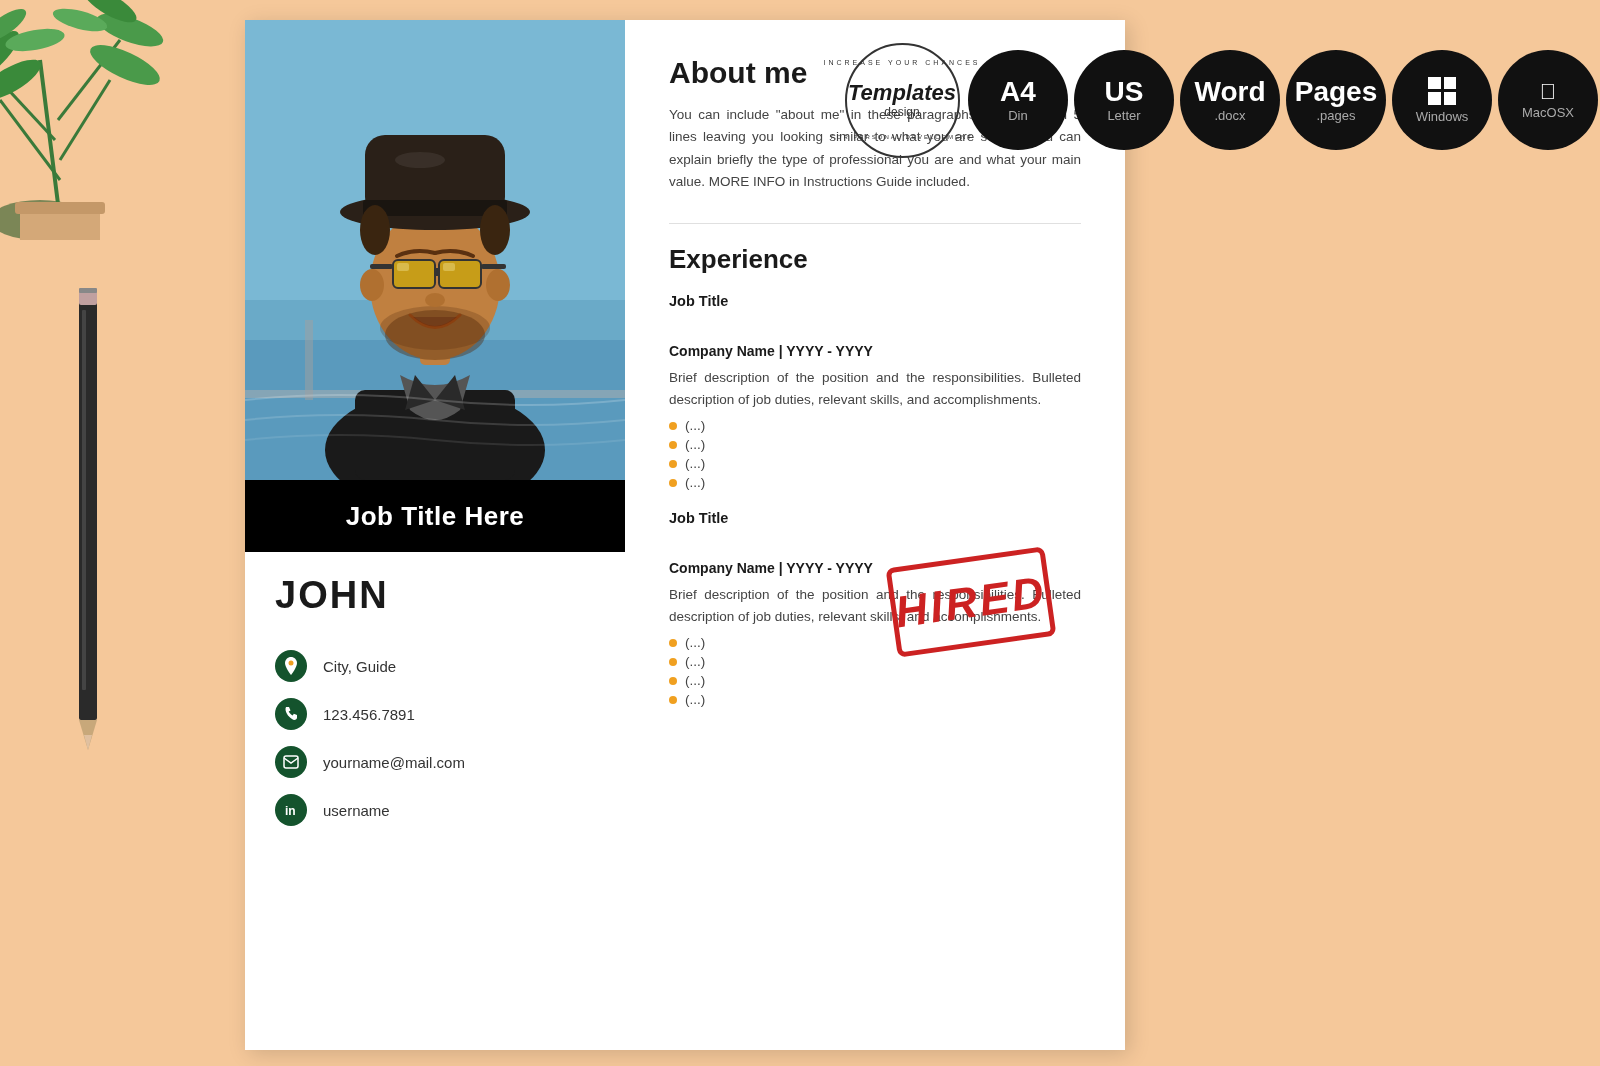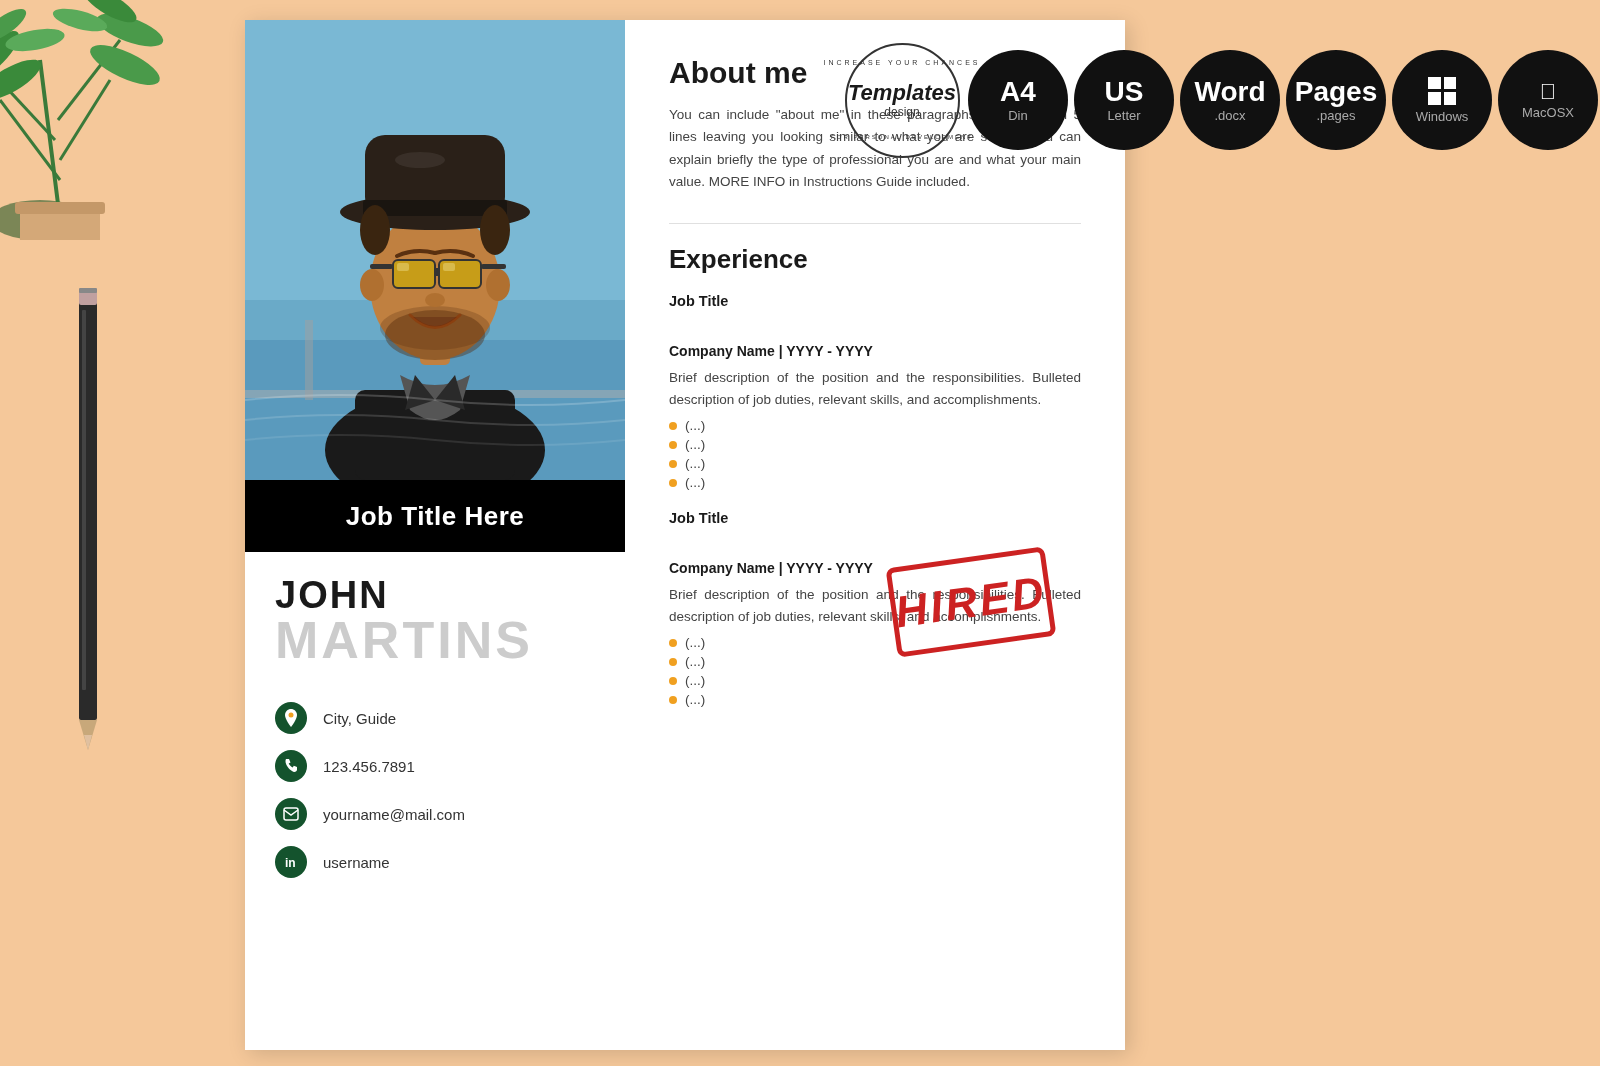--- a/index.html
+++ b/index.html
@@ -457,21 +457,20 @@
         <path d="M0 420 Q95 410 190 420 Q285 430 380 420" stroke="rgba(255,255,255,0.1)" stroke-width="2" fill="none"></path>
       </svg>
     </div>
 
     <div class="job-title-banner">
       <span>Job Title Here</span>
     </div>
 
     <div class="name-section">
       <div class="first-name">JOHN</div>
-      <div class="last-name">MARTINS</div>
     </div>
 
     <div class="contact-section">
       <div class="contact-item">
         <div class="contact-icon">
           <svg width="16" height="18" viewBox="0 0 16 18" fill="none">
             <path d="M8 0C4.686 0 2 2.686 2 6c0 4.5 6 12 6 12s6-7.5 6-12c0-3.314-2.686-6-6-6z" fill="white"></path>
             <circle cx="8" cy="6" r="2.5" fill="#f0a020"></circle>
           </svg>
         </div>

